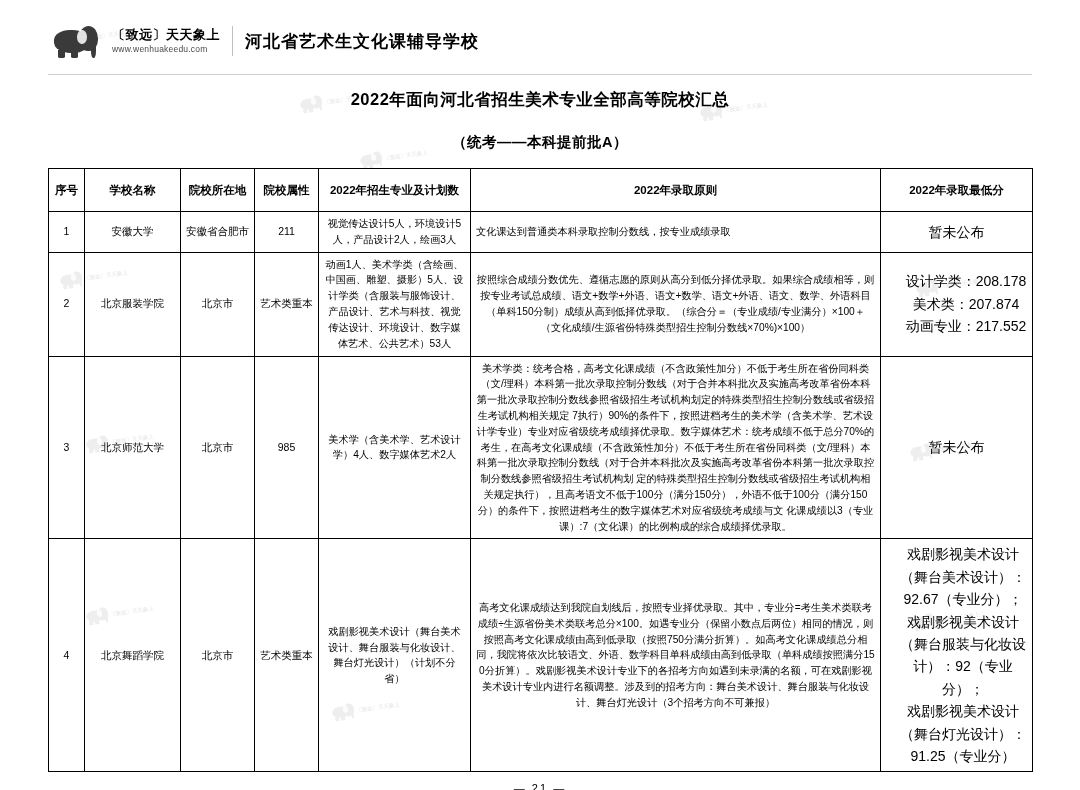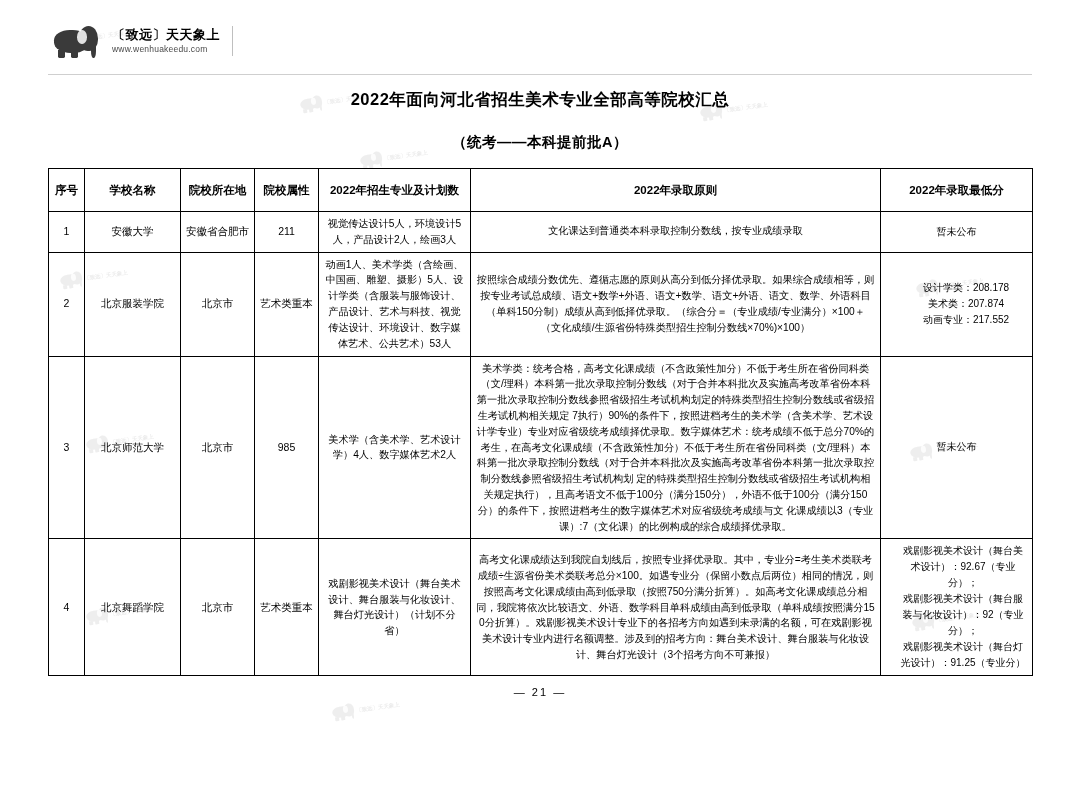--- a/index.html
+++ b/index.html
@@ -112,30 +112,29 @@
     height: 34px;
   }
   td.rule-cell {
     text-align: justify;
     text-justify: inter-ideograph;
     font-size: 10.2px;
     line-height: 1.55;
     padding: 6px 8px;
   }
   td.rule-cell.center {
-    text-align: center;
-    font-family: Liberation Mono, monospace;
+    text-align: left;
   }
   td.major-cell {
     font-size: 10.2px;
     line-height: 1.55;
     padding: 5px 6px;
   }
   td.score-cell {
-    font-size: 10px;
+    font-size: 14px;
     line-height: 1.6;
     padding: 5px 6px;
   }
   .col-idx { width: 36px; }
   .col-school { width: 96px; }
   .col-loc { width: 74px; }
   .col-attr { width: 64px; }
   .col-major { width: 152px; }
   .col-rule { width: 410px; }
   .col-score { width: 152px; }
@@ -366,20 +365,21 @@
           <div class="ele-head"></div>
           <div class="ele-trunk"></div>
           <div class="ele-ear"></div>
         </div>
       </div>
       <div class="brand-text">
         <div class="brand-line1">〔致远〕天天象上</div>
         <div class="brand-line2">www.wenhuakeedu.com</div>
       </div>
       <div class="divider-v"></div>
+      <div class="school-name">河北省艺术生文化课辅导学校</div>
     </div>
 
     <div class="doc-title">2022年面向河北省招生美术专业全部高等院校汇总</div>
     <div class="doc-subtitle">（统考——本科提前批A）</div>
 
     <table class="main">
       <colgroup>
         <col class="col-idx">
           <col class="col-school">
           <col class="col-loc">

